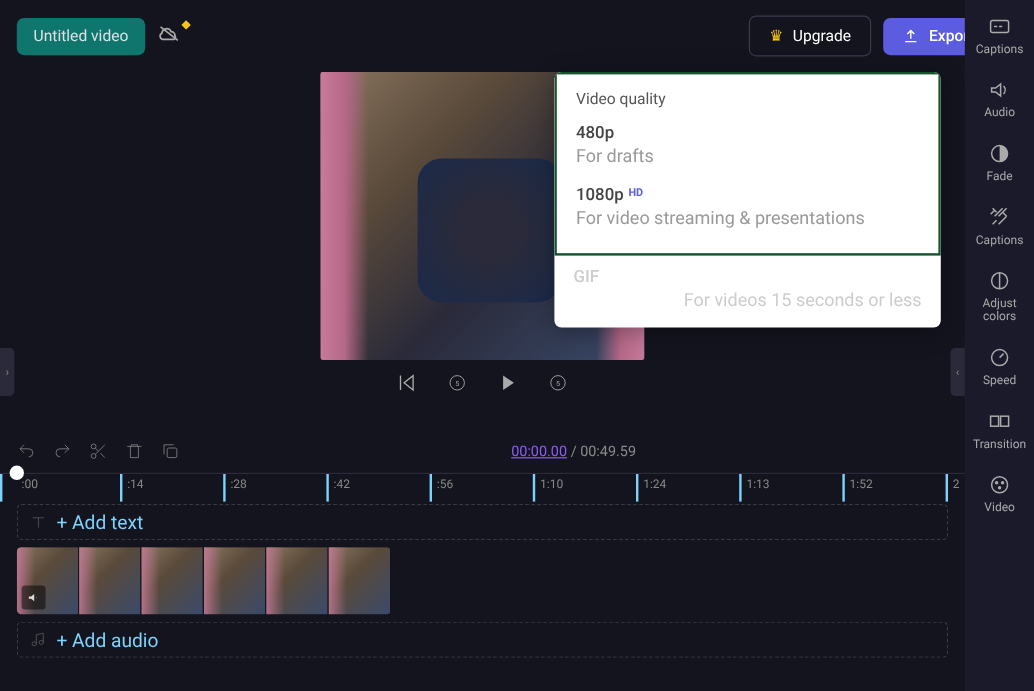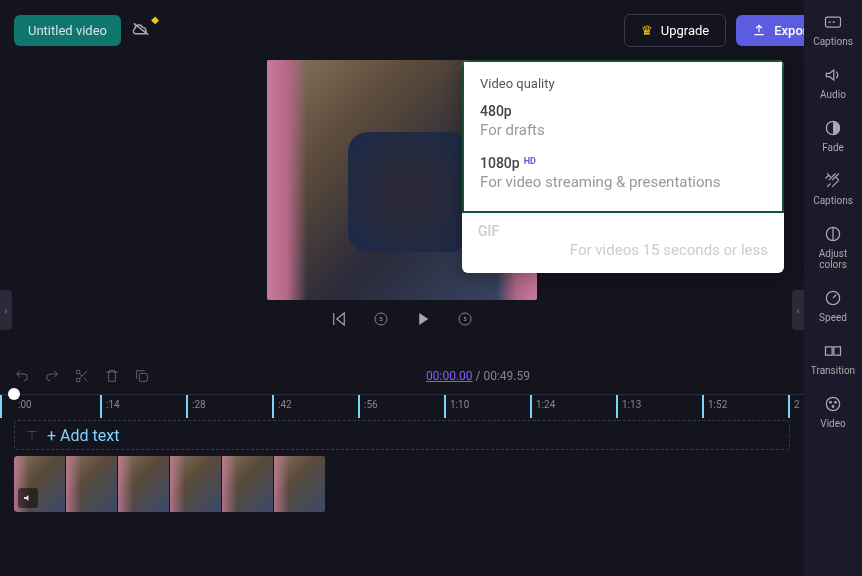--- a/index.html
+++ b/index.html
@@ -259,13 +259,19 @@
           <path d="M4 10v4h4l5 4V6l-5 4H4zm12 0a4 4 0 0 1 0 4"></path>
         </svg>
     </div>
     <div class="thumb"></div>
       <div class="thumb"></div>
       <div class="thumb"></div>
       <div class="thumb"></div>
       <div class="thumb"></div>
       <div class="thumb"></div>
   </div>
+  <div class="track-dashed">
+    <svg viewBox="0 0 24 24">
+        <path d="M9 18V5l10-2v13M9 18a3 3 0 1 1-6 0 3 3 0 0 1 6 0zm10-2a3 3 0 1 1-6 0 3 3 0 0 1 6 0z"></path>
+      </svg>
+    <span>+ Add audio</span>
+  </div>
 </div>
 
 </body></html>

